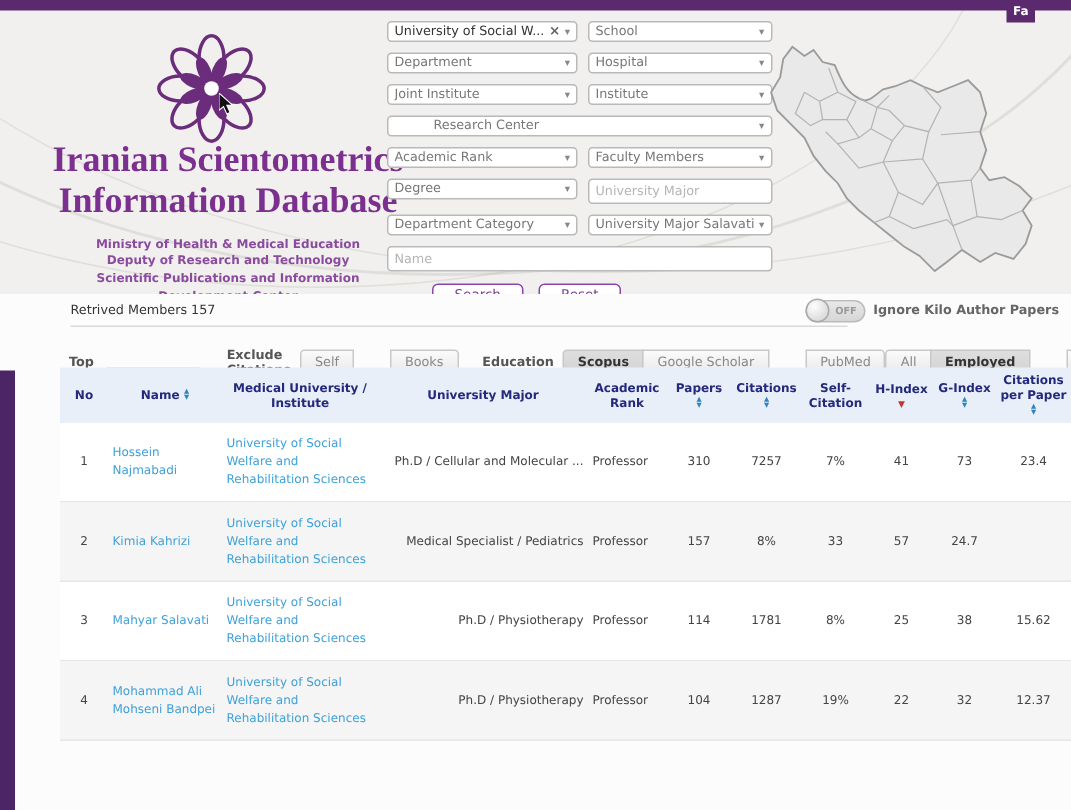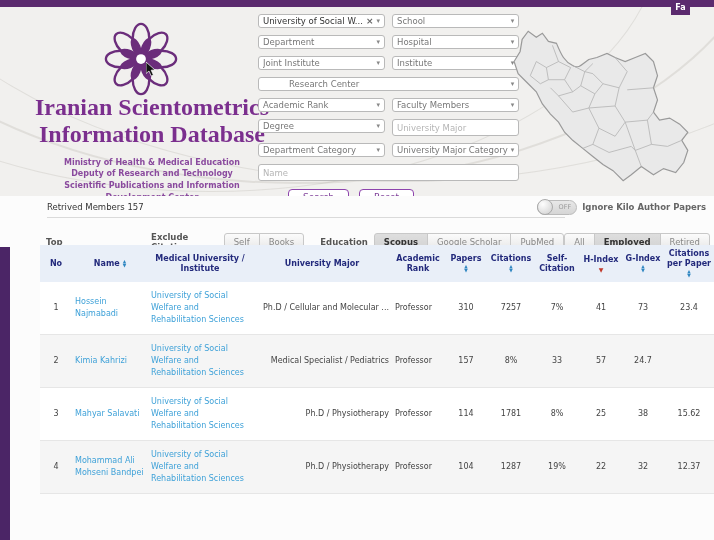--- a/index.html
+++ b/index.html
@@ -53,34 +53,34 @@
 
   .retrow{position:absolute;top:199px;left:47px;right:8px;height:16px;
     display:flex;justify-content:space-between;align-items:center;}
   .retlabel{font-size:8.5px;color:#333;}
   .divider{position:absolute;top:217px;left:47px;width:518px;border-top:1px solid #dadada;}
   .togglewrap{display:flex;align-items:center;gap:5px;}
   .toggle{width:38px;height:13px;border-radius:8px;border:1px solid #bbb;
     background:linear-gradient(#e8e8e8,#d6d6d6);position:relative;cursor:pointer;}
   .knob{position:absolute;left:-1px;top:-2px;width:16px;height:16px;border-radius:50%;
     background:radial-gradient(circle at 35% 30%,#fdfdfd,#cfcfcf);border:1px solid #aaa;box-sizing:border-box;}
-  .togstate{position:absolute;right:5px;top:2px;font-size:6.5px;font-weight:normal;color:#9a9a9a;margin-left:16px;}
+  .togstate{position:absolute;right:5px;top:2px;font-size:6.5px;font-weight:bold;color:#9a9a9a;margin-left:16px;}
   .toglabel{font-size:8.5px;color:#666;font-weight:bold;}
 
   
   .filters{position:absolute;top:221px;left:40px;right:4px;display:flex;align-items:center;}
   .flabel{font-size:8.5px;font-weight:bold;color:#555;padding:0 6px;}
   .btn{font-size:8.5px;color:#888;background:linear-gradient(#fbfbfb,#e7e7e7);
     border:1px solid #c8c8c8;padding:3px 9px;cursor:pointer;white-space:nowrap;
     font-family:"DejaVu Sans",sans-serif;}
   .btn:first-child{border-radius:3px 0 0 3px;}
   .grp{display:flex;}
   .grp .btn{margin-left:-1px;}
   .grp .btn:first-child{border-radius:3px 0 0 3px;margin-left:0;}
-  .grp .btn:last-child{border-radius:0 3px 3px 0;}
+  .grp .btn:last-child{border-radius:0 3px 3px 0;margin-left:24px;}
   .btn.single{border-radius:3px;margin-top:24px;}
   .btn.active{background:linear-gradient(#dedede,#d2d2d2);color:#333;font-weight:bold;}
   .spacer{flex:1;}
 
   
   .table{position:absolute;top:245px;left:40px;width:674px;font-size:8px;}
   .trow{display:grid;grid-template-columns:32px 76px 104px 140px 52px 44px 46px 46px 42px 42px 50px;}
   .thead{background:#e9eff8;color:#232a7c;font-weight:bold;}
   .th{display:flex;flex-direction:column;align-items:center;justify-content:center;
     text-align:center;padding:4px 2px;min-height:27px;line-height:1.25;}
@@ -194,21 +194,21 @@
       <span class="lbl">Degree</span>
       <span class="chev">▾</span>
     </div>
     <input class="tinput" placeholder="University Major" style="">
 
     <div class="fld">
       <span class="lbl">Department Category</span>
       <span class="chev">▾</span>
     </div>
     <div class="fld">
-      <span class="lbl">University Major Category</span>
+      <span class="lbl">University Major Salavati</span>
       <span class="chev">▾</span>
     </div>
 
     <input class="tinput span2" placeholder="Name" style="">
 
     <div class="form-btns span2">
       <button class="pbtn">Search</button>
       <button class="pbtn">Reset</button>
     </div>
   </div>

